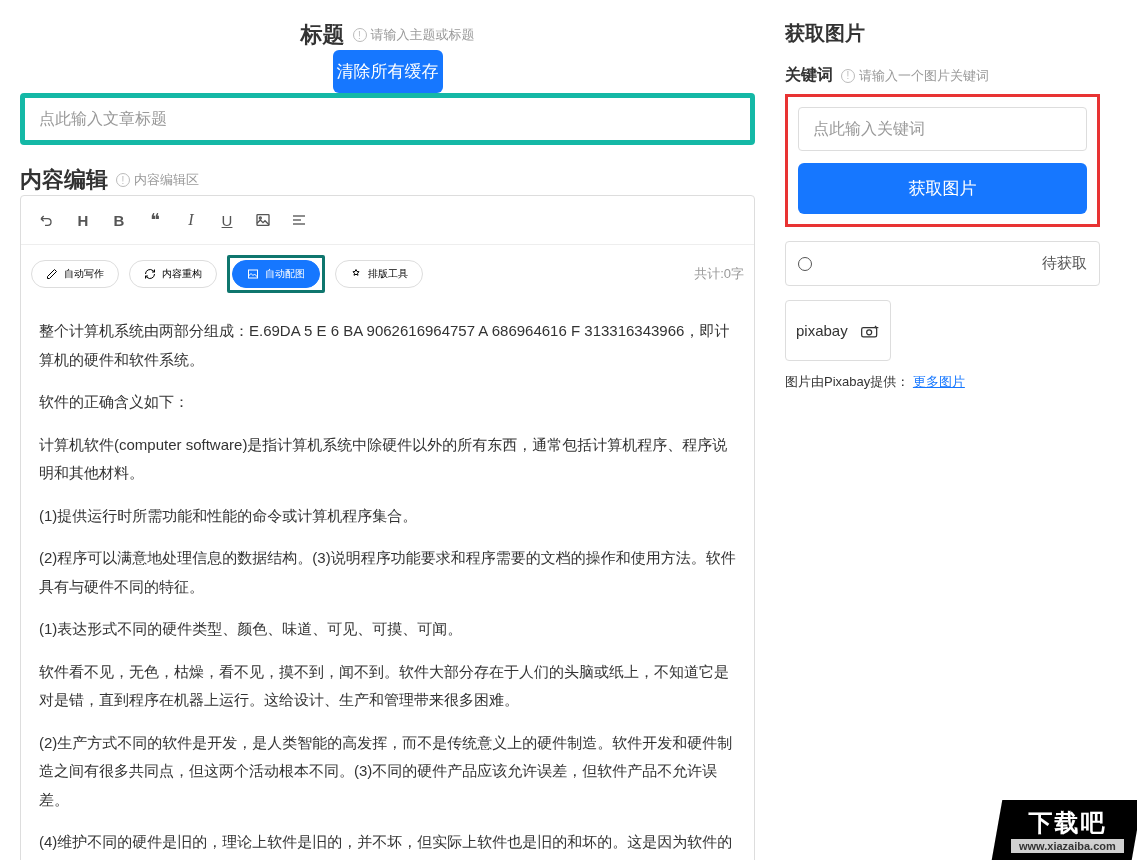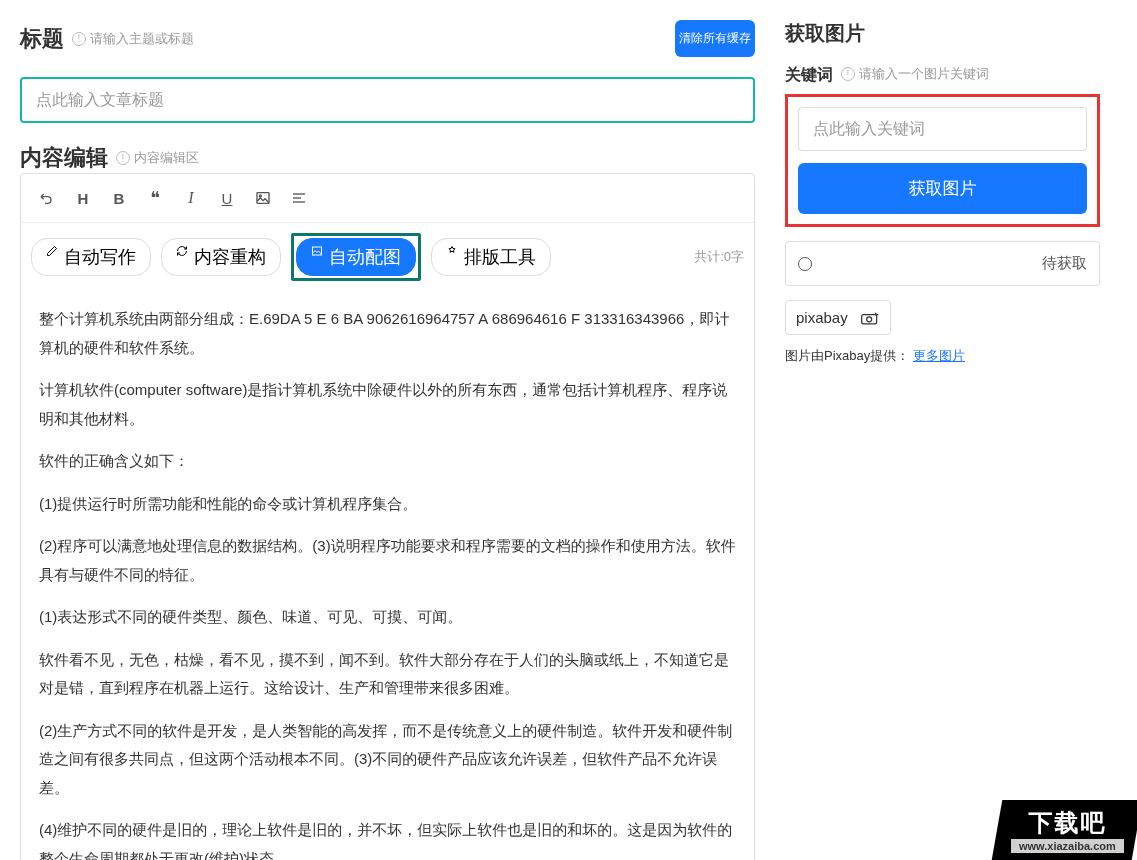--- a/index.html
+++ b/index.html
@@ -1,58 +1,58 @@
 <!DOCTYPE html>
 <html><head>
 <meta charset="utf-8">
 <style>
 * { box-sizing: border-box; margin: 0; padding: 0; }
 body { font-family: -apple-system, "Microsoft YaHei", sans-serif; background: #fff; color: #333; }
 .container { display: flex; width: 1137px; }
 .main { width: 775px; padding: 20px; }
 .sidebar { width: 345px; padding: 20px 20px 20px 10px; }
 
-.section-header { display: flex; align-items: center; justify-content: space-between; margin-bottom: 20px; }
+.section-header { display: flex; align-items: center; justify-content: space-between; margin-bottom: 0; flex-direction: column; }
 .section-title { font-size: 22px; font-weight: 600; color: #333; display: flex; align-items: center; gap: 8px; }
 .hint { font-size: 13px; color: #999; font-weight: 400; display: inline-flex; align-items: center; gap: 4px; }
 .hint-icon { width: 14px; height: 14px; border: 1px solid #bbb; border-radius: 50%; display: inline-flex; align-items: center; justify-content: center; font-size: 10px; color: #bbb; }
 
-.btn { border: 1px solid #ddd; background: #fff; padding: 6px 14px; border-radius: 16px; font-size: 18px; cursor: pointer; display: inline-flex; gap: 6px; }
+.btn { border: 1px solid #ddd; background: #fff; padding: 6px 14px; border-radius: 16px; font-size: 10px; cursor: pointer; display: inline-flex; align-items: center; gap: 6px; }
 .btn-primary { background: #1677ff; color: #fff; border-color: #1677ff; }
-.btn-primary-lg { background: #1677ff; color: #fff; border: none; border-radius: 6px; padding: 10px 4px; font-size: 12px; cursor: pointer; }
-
-.title-input { width: 100%; border: 2px solid #14b8a6; border-radius: 4px; padding: 12px 14px; font-size: 16px; color: #666; margin-bottom: 20px; }
+.btn-primary-lg { background: #1677ff; color: #fff; border: none; border-radius: 6px; padding: 10px 4px; font-size: 17px; cursor: pointer; }
+
+.title-input { width: 100%; border: 5px solid #14b8a6; border-radius: 4px; padding: 12px 14px; font-size: 16px; color: #666; margin-bottom: 20px; }
 .title-input::placeholder { color: #999; }
 
 .editor-box { border: 1px solid #ddd; border-radius: 4px; }
 .toolbar { display: flex; align-items: center; padding: 8px 10px; border-bottom: 1px solid #eee; gap: 4px; }
 .tb-btn { width: 32px; height: 32px; display: inline-flex; align-items: center; justify-content: center; cursor: pointer; border-radius: 3px; color: #555; }
 .tb-btn svg { width: 16px; height: 16px; }
 
 .action-row { display: flex; align-items: center; justify-content: space-between; padding: 10px; }
 .action-btns { display: flex; gap: 10px; align-items: center; }
 .count { font-size: 13px; color: #999; }
 
 .red-box { border: 3px solid #0f766e; border-radius: 2px; padding: 2px; }
 
 .content { padding: 14px 18px; font-size: 15px; line-height: 1.9; color: #333; }
 .content p { margin-bottom: 14px; }
 
 .side-section-title { font-size: 20px; font-weight: 600; margin-bottom: 18px; }
-.side-label { font-size: 16px; font-weight: 600; display: flex; align-items: flex-start; gap: 8px; margin-bottom: 8px; }
+.side-label { font-size: 16px; font-weight: 600; display: flex; align-items: center; gap: 8px; margin-bottom: 8px; }
 
 .kw-box { border: 3px solid #e83333; padding: 10px; margin-bottom: 14px; }
 .kw-input { width: 100%; border: 1px solid #ddd; border-radius: 4px; padding: 12px 14px; font-size: 16px; margin-bottom: 12px; }
 .kw-input::placeholder { color: #999; }
 .fetch-btn { width: 100%; background: #1677ff; color: #fff; border: none; border-radius: 6px; padding: 14px 0; font-size: 17px; cursor: pointer; }
 
 .pending { border: 1px solid #ddd; border-radius: 4px; padding: 12px; text-align: center; color: #555; font-size: 15px; margin-bottom: 14px; display: flex; align-items: center; justify-content: space-between; gap: 8px; }
 .circle-icon { width: 14px; height: 14px; border: 1.5px solid #555; border-radius: 50%; display: inline-block; }
 
-.pixabay-badge { border: 1px solid #ddd; border-radius: 4px; padding: 8px 10px; display: inline-flex; align-items: center; gap: 12px; font-size: 15px; margin-bottom: 12px; }
+.pixabay-badge { border: 1px solid #ddd; border-radius: 4px; padding: 21px 10px; display: inline-flex; align-items: center; gap: 12px; font-size: 15px; margin-bottom: 12px; }
 
 .source-line { font-size: 13px; margin-bottom: 14px; }
 .source-line a { color: #1677ff; text-decoration: underline; }
 
 .footer-hint { font-size: 14px; color: #aaa; display: flex; align-items: center; gap: 6px; }
 
 .watermark { position: absolute; right: 0; bottom: 0; width: 140px; height: 60px; background: #000; color: #fff; display: flex; flex-direction: column; align-items: center; justify-content: center; font-weight: 700; transform: skewX(-10deg); }
 .watermark-inner { transform: skewX(10deg); text-align: center; }
 .watermark-top { font-size: 24px; letter-spacing: 2px; }
 .watermark-url { font-size: 11px; background: #d0d0d0; color: #333; padding: 1px 8px; }
@@ -142,22 +142,22 @@
                   <path d="M12 3l2 4 4 .5-3 3 1 4-4-2-4 2 1-4-3-3 4-.5z"></path>
                 </svg>
             <span>排版工具</span>
           </button>
         </div>
         <span class="count">共计:0字</span>
       </div>
 
       <div class="content" id="content-area">
             <p>整个计算机系统由两部分组成：E.69DA 5 E 6 BA 9062616964757 A 686964616 F 313316343966，即计算机的硬件和软件系统。</p>
+            <p>软件的正确含义如下：</p>
             <p>计算机软件(computer software)是指计算机系统中除硬件以外的所有东西，通常包括计算机程序、程序说明和其他材料。</p>
-            <p>软件的正确含义如下：</p>
             <p>(1)提供运行时所需功能和性能的命令或计算机程序集合。</p>
             <p>(2)程序可以满意地处理信息的数据结构。(3)说明程序功能要求和程序需要的文档的操作和使用方法。软件具有与硬件不同的特征。</p>
             <p>(1)表达形式不同的硬件类型、颜色、味道、可见、可摸、可闻。</p>
             <p>软件看不见，无色，枯燥，看不见，摸不到，闻不到。软件大部分存在于人们的头脑或纸上，不知道它是对是错，直到程序在机器上运行。这给设计、生产和管理带来很多困难。</p>
             <p>(2)生产方式不同的软件是开发，是人类智能的高发挥，而不是传统意义上的硬件制造。软件开发和硬件制造之间有很多共同点，但这两个活动根本不同。(3)不同的硬件产品应该允许误差，但软件产品不允许误差。</p>
             <p>(4)维护不同的硬件是旧的，理论上软件是旧的，并不坏，但实际上软件也是旧的和坏的。这是因为软件的整个生命周期都处于更改(维护)状态。</p>
           </div>
     </div>
   </div>
 

